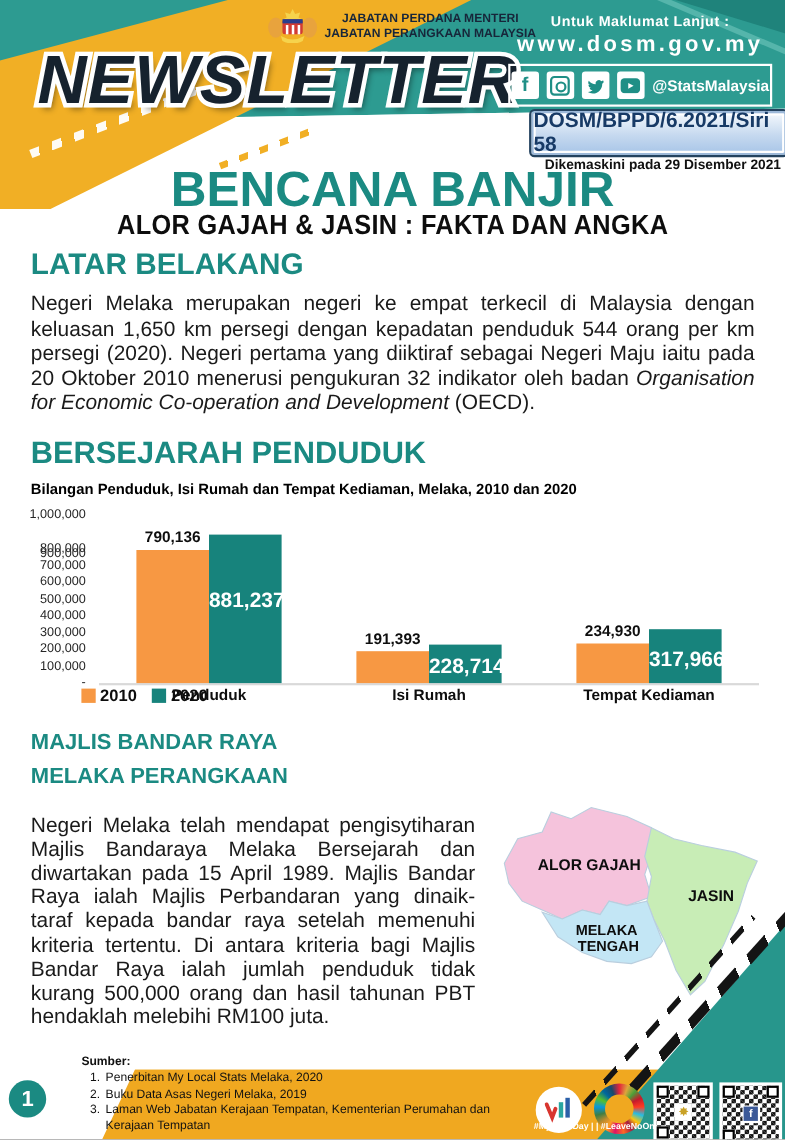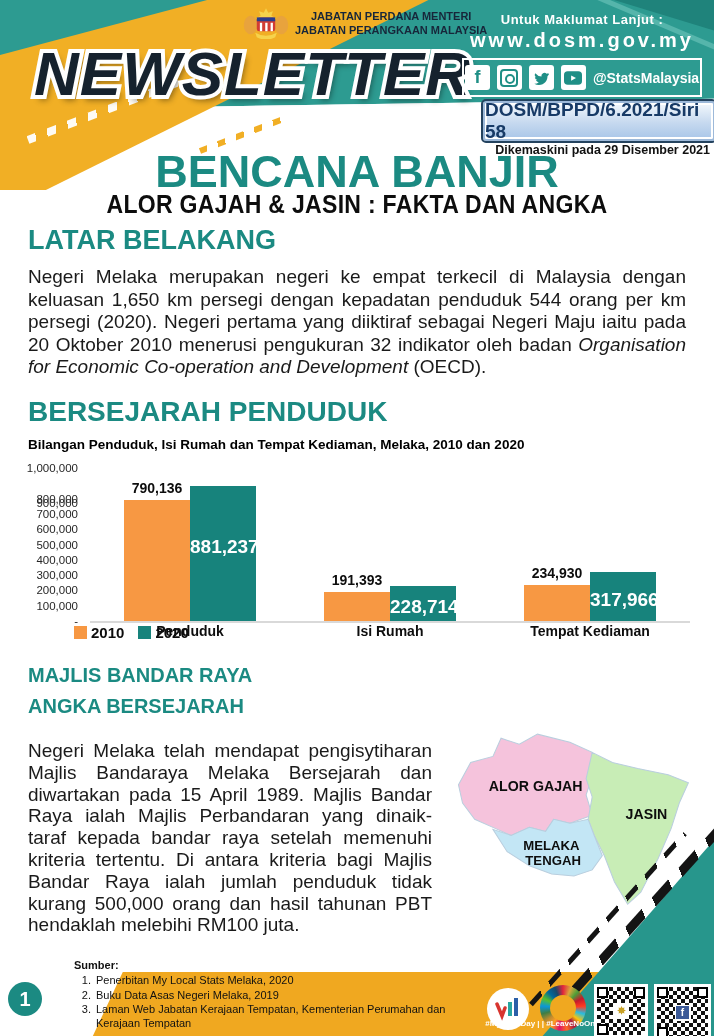--- a/index.html
+++ b/index.html
@@ -236,21 +236,21 @@
           <span>2020</span>
         </span>
       </div>
   <div class="cat" style="left: 74px; width: 200px;">Penduduk</div>
       <div class="cat" style="left: 474px; width: 200px;">Tempat Kediaman</div>
       <div class="cat" style="left: 274px; width: 200px;">Isi Rumah</div>
     </div>
 
   <div class="h-teal majlis-h">
     <div>MAJLIS BANDAR RAYA</div>
-    <div>ANGKA BERSEJARAH</div>
+    <div>MELAKA PERANGKAAN</div>
   </div>
   <div class="para2">Negeri Melaka telah mendapat pengisytiharan Majlis Bandaraya Melaka Bersejarah dan diwartakan pada 15 April 1989. Majlis Bandar Raya ialah Majlis Perbandaran yang dinaik-taraf kepada bandar raya setelah memenuhi kriteria tertentu. Di antara kriteria bagi Majlis Bandar Raya ialah jumlah penduduk tidak kurang 500,000 orang dan hasil tahunan PBT hendaklah melebihi RM100 juta.</div>
 
   <div class="map-wrap">
     <svg width="274" height="235" viewBox="0 0 270 232">
       <path d="M18,62 L30,40 L52,34 L60,16 L78,22 L96,12 L128,20 L150,30 L152,48 L144,72 L150,92 L128,100 L112,96 L104,108 L88,104 L70,112 L52,104 L34,96 L22,80 Z" fill="#F5C3DC" stroke="#b9cede" stroke-width="1"></path>
       <path d="M150,30 L170,40 L195,46 L225,52 L245,60 L236,80 L228,105 L215,135 L198,168 L185,180 L172,158 L162,132 L152,112 L146,96 L150,74 L144,56 Z" fill="#C8EDB6" stroke="#b9cede" stroke-width="1"></path>
       <path d="M52,106 L70,112 L88,104 L104,108 L112,96 L128,100 L146,96 L152,112 L160,132 L150,146 L132,152 L110,150 L88,142 L66,128 Z" fill="#C3E6F5" stroke="#b9cede" stroke-width="1"></path>
       <text class="map-label" x="48" y="68" font-size="14">ALOR GAJAH</text>
       <text class="map-label" x="183" y="96" font-size="14">JASIN</text>

